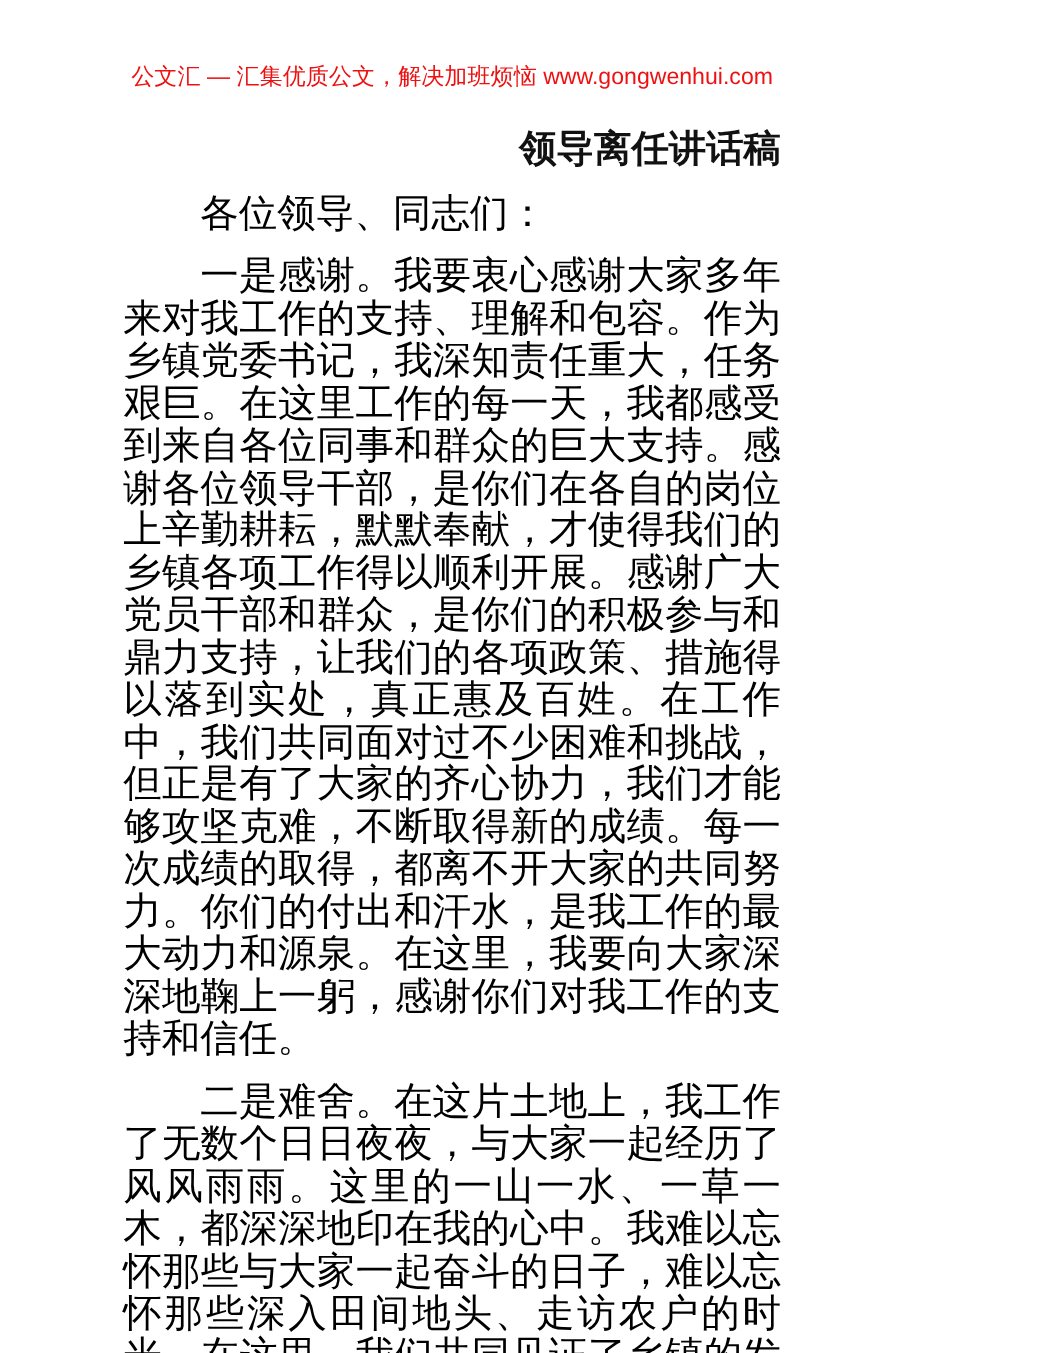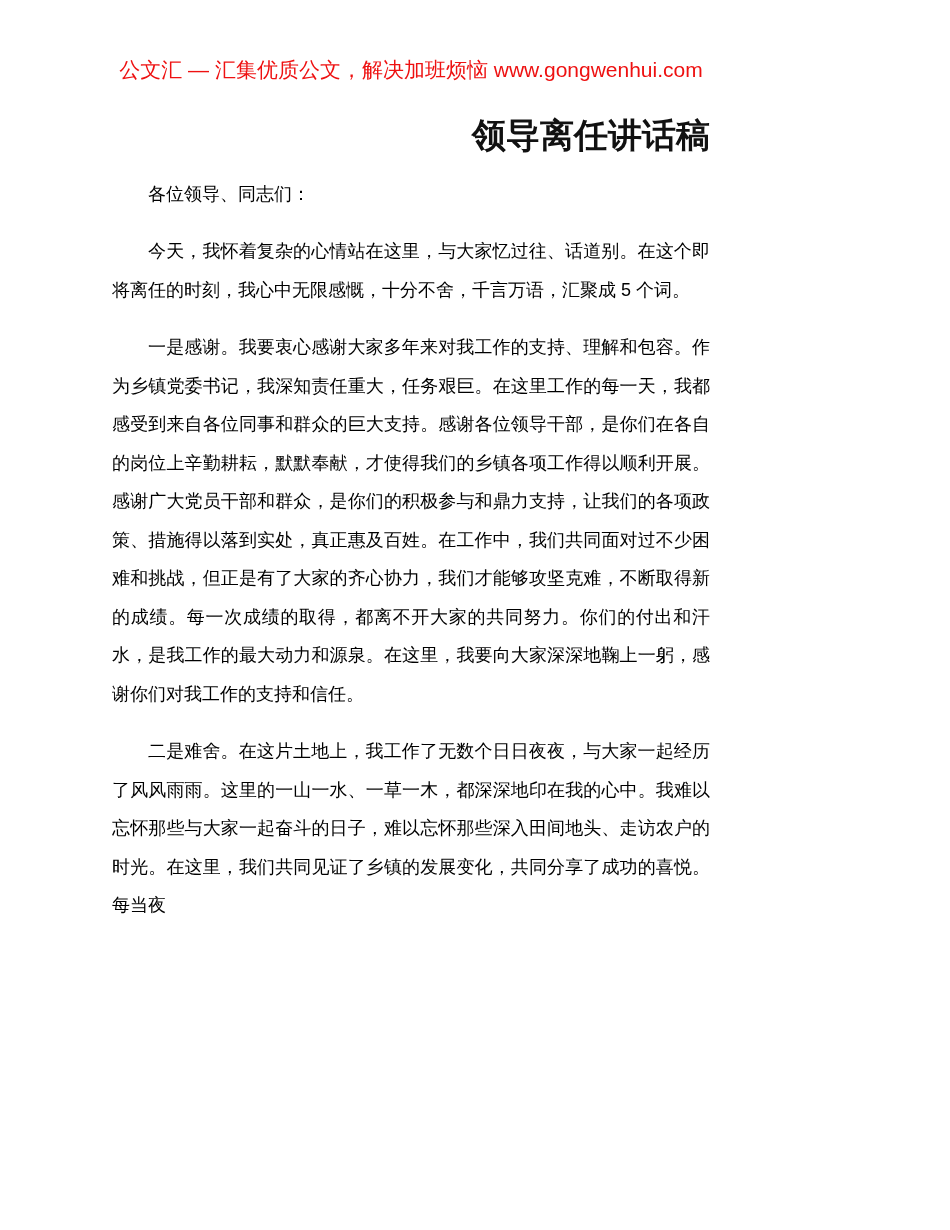--- a/index.html
+++ b/index.html
@@ -34,39 +34,38 @@
     font-size: 34px;
     font-weight: 600;
     line-height: 40px;
     margin-top: 33px;
     color: #111111;
   }
   .doc-body {
     margin-top: -3px;
   }
   .doc-body p {
-    font-size: 18px;
+    font-size: 35px;
     line-height: 38.5px;
     text-align: justify;
     text-indent: 2em;
     margin: 19px 0 0 0;
     word-break: break-all;
   }
 </style>
 </head>
 <body>
 
 <div class="page">
 
   <div class="watermark">
     <span>公文汇 — 汇集优质公文，解决加班烦恼 </span><span class="url">www.gongwenhui.com</span>
   </div>
 
   <h1 class="doc-title">领导离任讲话稿</h1>
 
   <div class="doc-body">
     <p>各位领导、同志们：</p>
-    <p>今天，我怀着复杂的心情站在这里，与大家忆过往、话道别。在这个即将离任的时刻，我心中无限感慨，十分不舍，千言万语，汇聚成 5 个词。</p>
     <p>一是感谢。我要衷心感谢大家多年来对我工作的支持、理解和包容。作为乡镇党委书记，我深知责任重大，任务艰巨。在这里工作的每一天，我都感受到来自各位同事和群众的巨大支持。感谢各位领导干部，是你们在各自的岗位上辛勤耕耘，默默奉献，才使得我们的乡镇各项工作得以顺利开展。感谢广大党员干部和群众，是你们的积极参与和鼎力支持，让我们的各项政策、措施得以落到实处，真正惠及百姓。在工作中，我们共同面对过不少困难和挑战，但正是有了大家的齐心协力，我们才能够攻坚克难，不断取得新的成绩。每一次成绩的取得，都离不开大家的共同努力。你们的付出和汗水，是我工作的最大动力和源泉。在这里，我要向大家深深地鞠上一躬，感谢你们对我工作的支持和信任。</p>
     <p>二是难舍。在这片土地上，我工作了无数个日日夜夜，与大家一起经历了风风雨雨。这里的一山一水、一草一木，都深深地印在我的心中。我难以忘怀那些与大家一起奋斗的日子，难以忘怀那些深入田间地头、走访农户的时光。在这里，我们共同见证了乡镇的发展变化，共同分享了成功的喜悦。每当夜</p>
   </div>
 
 </div>
 
 </body></html>

